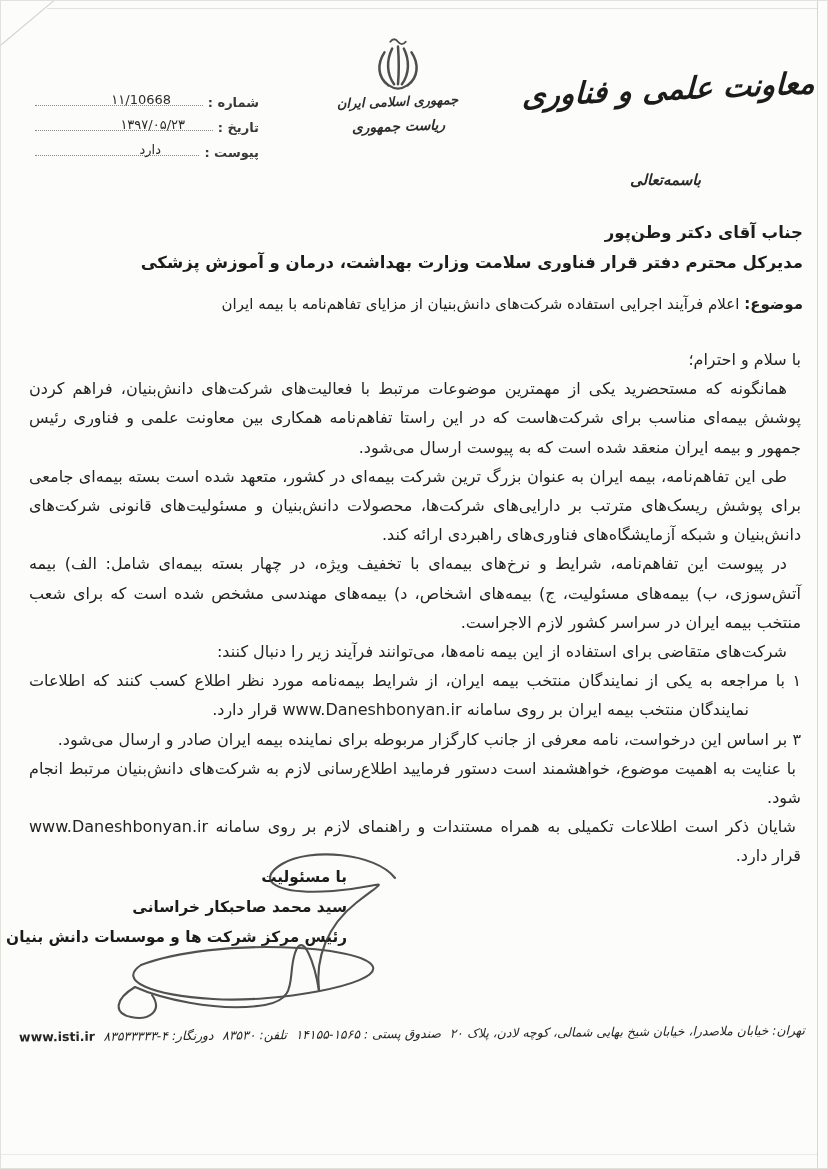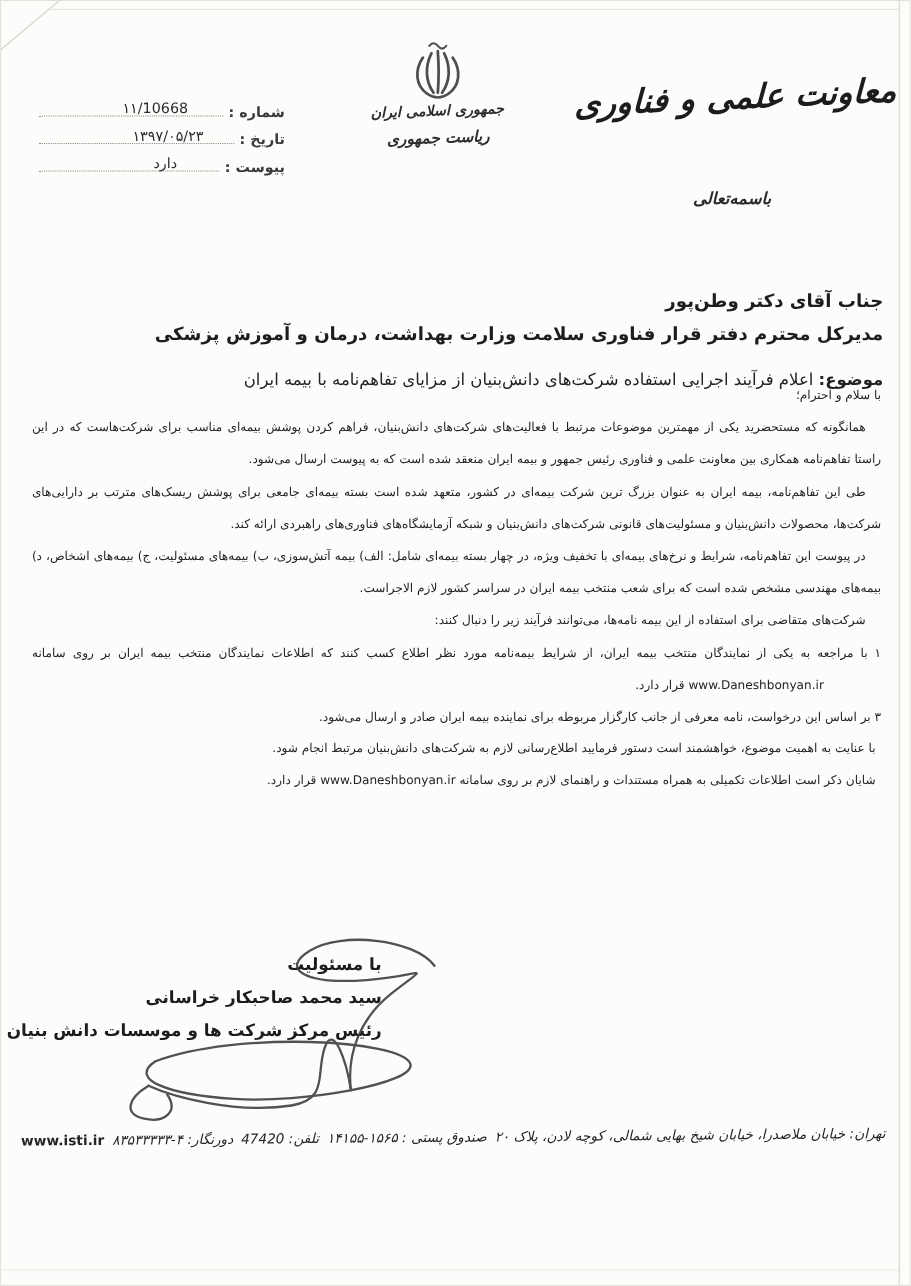--- a/index.html
+++ b/index.html
@@ -33,27 +33,27 @@
   .flabel { font-size:13px; font-weight:bold; color:#3a3a3a; white-space:nowrap; }
   .fleader { flex:1; border-bottom:1.5px dotted #8a8a85; margin: 0 5px 4px 8px; height:1px; }
   .fval { position:absolute; bottom:3px; font-size:13px; color:#2b2b2b; letter-spacing:.5px; }
   .fval.num { right:88px; }
   .fval.date { right:74px; }
   .fval.att { right:98px; }
 
   .besmele { position:absolute; right:126px; top:170px; font-size:15px; font-weight:bold; font-style:italic; color:#2a2a2a; }
 
   
-  .recipient { position:absolute; right:24px; left:28px; top:217px; direction:rtl; text-align:right;margin-top:41px; }
+  .recipient { position:absolute; right:24px; left:28px; top:217px; direction:rtl; text-align:right; }
   .recipient .r1, .recipient .r2 { font-size:16.5px; font-weight:bold; color:#1d1d1d; line-height:30px; }
   .subject { margin-top:13px; font-size:15px; color:#222; line-height:26px; }
   .subject .slabel { font-weight:bold; }
 
   
-  .body-text { position:absolute; top:344px; right:26px; left:28px; direction:rtl; text-align:justify; font-size:11px; line-height:29.2px; color:#242424; }
+  .body-text { position:absolute; top:344px; right:26px; left:28px; direction:rtl; text-align:justify; font-size:16px; line-height:29.2px; color:#242424; }
   .salut { text-align:right; }
   .para { text-indent:14px; }
   .para.flush { text-indent:5px; }
   .item { padding-right:52px; text-indent:-52px; }
   .item .inum { letter-spacing:1px; }
 
   
   .signature { position:absolute; top:861px; right:480px; direction:rtl; text-align:right; white-space:nowrap; }
   .signature div { font-weight:bold; font-size:15.3px; line-height:30px; color:#1c1c1c; }
   .sig-scribble { position:absolute; left:103px; top:843px; width:305px; height:178px; pointer-events:none; }
@@ -139,18 +139,18 @@
   <svg class="sig-scribble" viewBox="0 0 305 178" fill="none" stroke="#3a3a3a" stroke-width="2.1" stroke-linecap="round" opacity="0.88">
     <path d="M291,34 C272,9 206,3 178,20 C150,37 173,51 229,47 C281,43 289,30 252,59 C224,81 211,113 215,147"></path>
     <path d="M215,147 C211,121 199,85 191,109 C183,133 195,155 161,161 C111,169 53,153 31,143"></path>
     <path d="M37,121 C111,93 261,101 269,123 C275,141 171,159 109,155 C47,151 13,137 37,121"></path>
     <path d="M31,143 C11,155 9,169 27,173 C45,177 59,167 48,151"></path>
   </svg>
 
   <div class="footer">
     <span>تهران: خیابان ملاصدرا، خیابان شیخ بهایی شمالی، کوچه لادن، پلاک ۲۰</span>
     <span><span>صندوق پستی :</span> <span>۱۵۶۵-۱۴۱۵۵</span></span>
-    <span><span>تلفن:</span> <span>47420</span></span>
+    <span><span>تلفن:</span> <span>۸۳۵۳۰</span></span>
     <span><span>دورنگار:</span> <span>۴-۸۳۵۳۳۳۳۳</span></span>
     <span class="site">www.isti.ir</span>
   </div>
 
 </div>
 
 </body></html>

